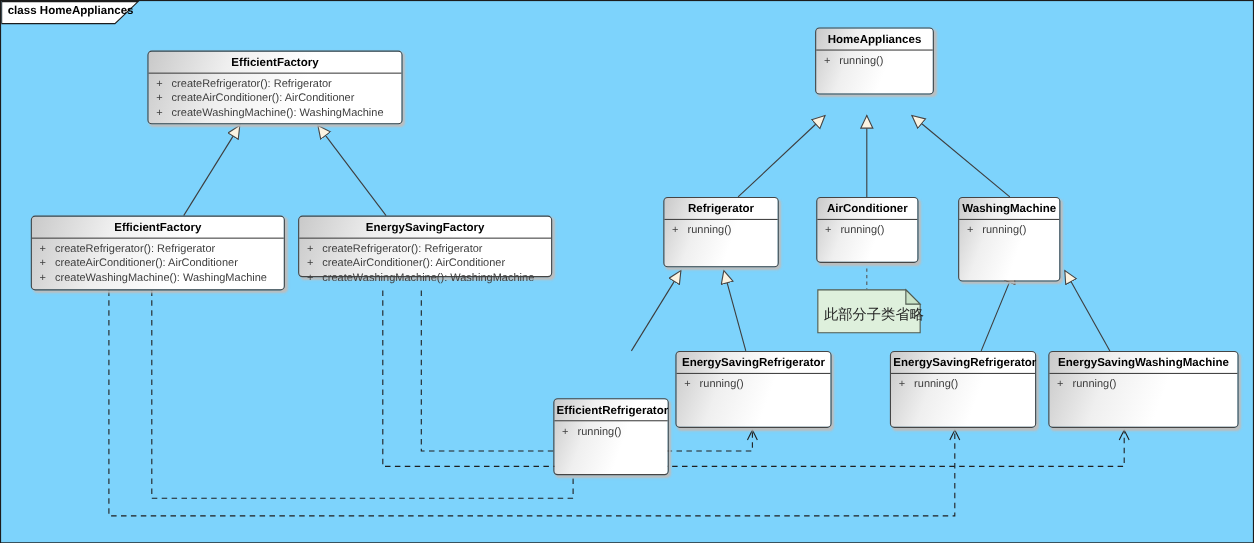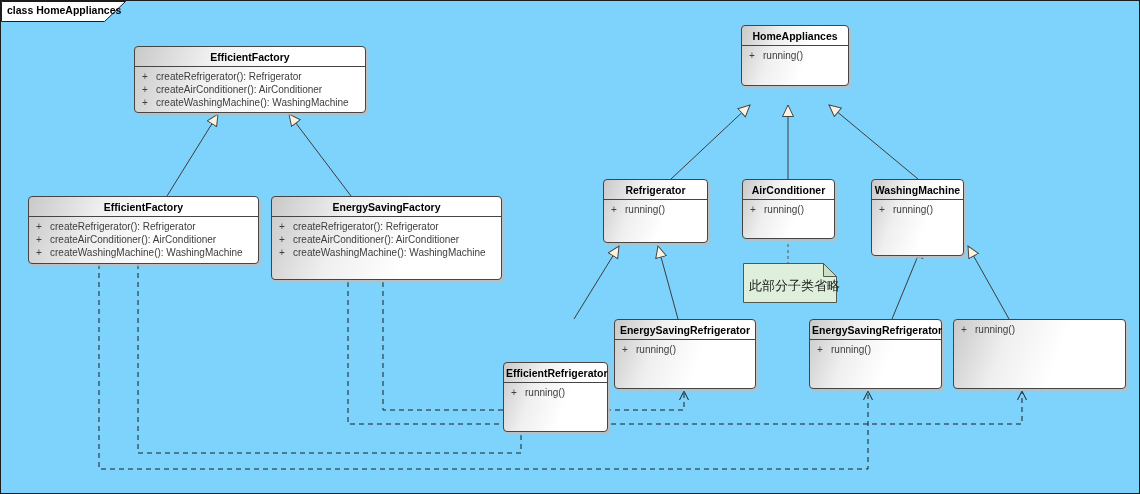--- a/index.html
+++ b/index.html
@@ -107,21 +107,21 @@
           <span class="vis">+</span>
           <span>createAirConditioner(): AirConditioner</span>
         </div>
       <div class="method-row">
           <span class="vis">+</span>
           <span>createWashingMachine(): WashingMachine</span>
         </div>
     </div>
   </div>
 
-  <div class="uml-class" style="left:270px;top:195px;width:231px;height:84px;">
+  <div class="uml-class" style="left:270px;top:195px;width:231px;height:56px;">
     <div class="uml-class-title">EnergySavingFactory</div>
     <div class="uml-class-methods">
       <div class="method-row">
           <span class="vis">+</span>
           <span>createRefrigerator(): Refrigerator</span>
         </div>
       <div class="method-row">
           <span class="vis">+</span>
           <span>createAirConditioner(): AirConditioner</span>
         </div>
@@ -196,20 +196,21 @@
     <div class="uml-class-title">EnergySavingRefrigerator</div>
     <div class="uml-class-methods">
       <div class="method-row">
           <span class="vis">+</span>
           <span>running()</span>
         </div>
     </div>
   </div>
 
   <div class="uml-class" style="left:952px;top:318px;width:173px;height:70px;">
+    <div class="uml-class-title">EnergySavingWashingMachine</div>
     <div class="uml-class-methods">
       <div class="method-row">
           <span class="vis">+</span>
           <span>running()</span>
         </div>
     </div>
   </div>
 
   <div class="note-label" style="left:742px;top:262px;width:93px;height:39px;">
     <span>此部分子类省略</span>

